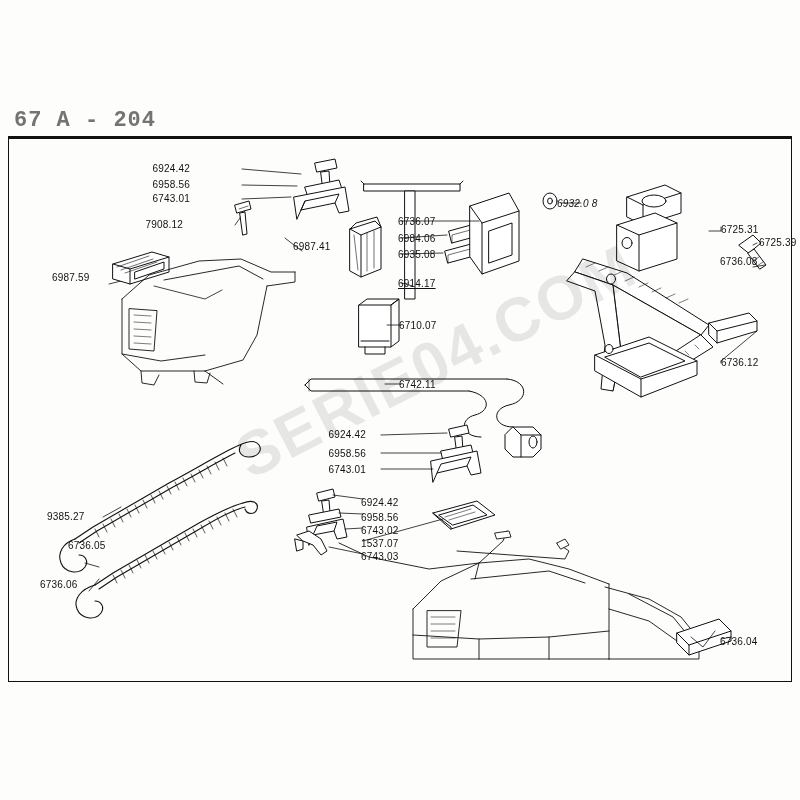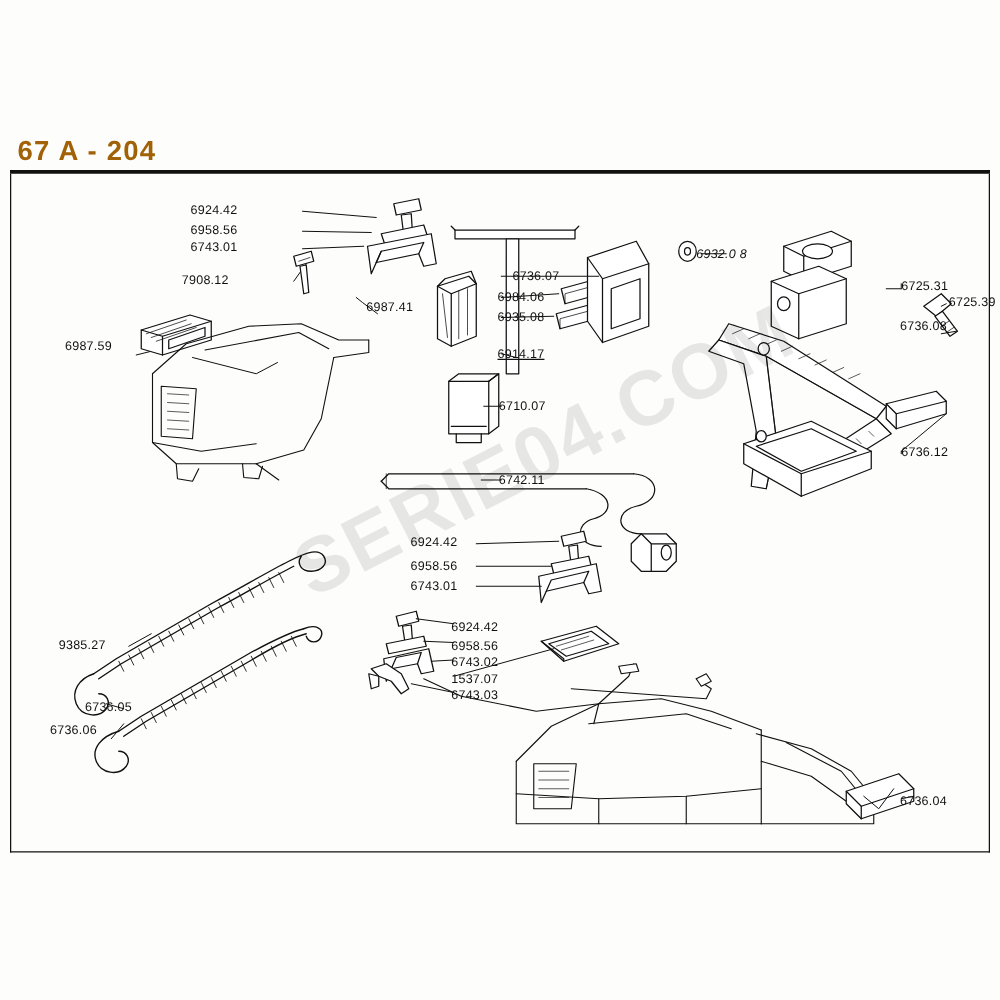--- a/index.html
+++ b/index.html
@@ -15,22 +15,22 @@
     position:absolute; left:0; top:0; width:800px; height:800px;
     background:#fdfdfb;
   }
   
   #header-title {
     position:absolute;
     left:14px; top:108px;
     font-size:22px;
     font-weight:bold;
     letter-spacing:1px;
-    color:#a16207;
-    font-family:Liberation Sans, sans-serif;
+    color:#737373;
+    font-family:Liberation Mono, monospace;
     white-space:nowrap;
   }
   #header-rule {
     position:absolute;
     left:8px; top:136px; width:784px; height:3px;
     background:#111;
   }
   
   #frame {
     position:absolute;
@@ -353,21 +353,21 @@
     <div id="watermark">SERIE04.COM</div>
   </div>
 
   <div class="lbl r" style="left:130px; top:163px; width:60px;">6924.42</div>
   <div class="lbl r" style="left:130px; top:179px; width:60px;">6958.56</div>
   <div class="lbl r" style="left:130px; top:193px; width:60px;">6743.01</div>
   <div class="lbl r" style="left:123px; top:219px; width:60px;">7908.12</div>
   <div class="lbl" style="left:293px; top:241px;">6987.41</div>
   <div class="lbl" style="left:40px;  top:272px;padding-left:12px;">6987.59</div>
 
-  <div class="lbl" style="left:398px; top:216px;margin-left:12px;">6736.07</div>
+  <div class="lbl" style="left:398px; top:216px;">6736.07</div>
   <div class="lbl" style="left:398px; top:233px;">6984.06</div>
   <div class="lbl" style="left:398px; top:249px;">6935.08</div>
   <div class="lbl" style="left:398px; top:278px;text-decoration:underline;">6914.17</div>
   <div class="lbl" style="left:399px; top:320px;">6710.07</div>
 
   <div class="lbl i" style="left:557px; top:198px;">6932.0 8</div>
   <div class="lbl" style="left:721px; top:224px;">6725.31</div>
   <div class="lbl" style="left:759px; top:237px;">6725.39</div>
   <div class="lbl" style="left:720px; top:256px;">6736.08</div>
   <div class="lbl" style="left:721px; top:357px;">6736.12</div>
@@ -378,18 +378,18 @@
   <div class="lbl r" style="left:306px; top:448px; width:60px;">6958.56</div>
   <div class="lbl r" style="left:306px; top:464px; width:60px;">6743.01</div>
 
   <div class="lbl" style="left:361px; top:497px;">6924.42</div>
   <div class="lbl" style="left:361px; top:512px;">6958.56</div>
   <div class="lbl" style="left:361px; top:525px;">6743.02</div>
   <div class="lbl" style="left:361px; top:538px;">1537.07</div>
   <div class="lbl" style="left:361px; top:551px;">6743.03</div>
 
   <div class="lbl" style="left:47px;  top:511px;">9385.27</div>
-  <div class="lbl" style="left:40px;  top:561px;padding-left:28px;">6736.05</div>
+  <div class="lbl" style="left:40px;  top:540px;padding-left:28px;">6736.05</div>
   <div class="lbl" style="left:40px;  top:579px;">6736.06</div>
 
   <div class="lbl" style="left:720px; top:636px;">6736.04</div>
 
 </div>
 
 </body></html>

